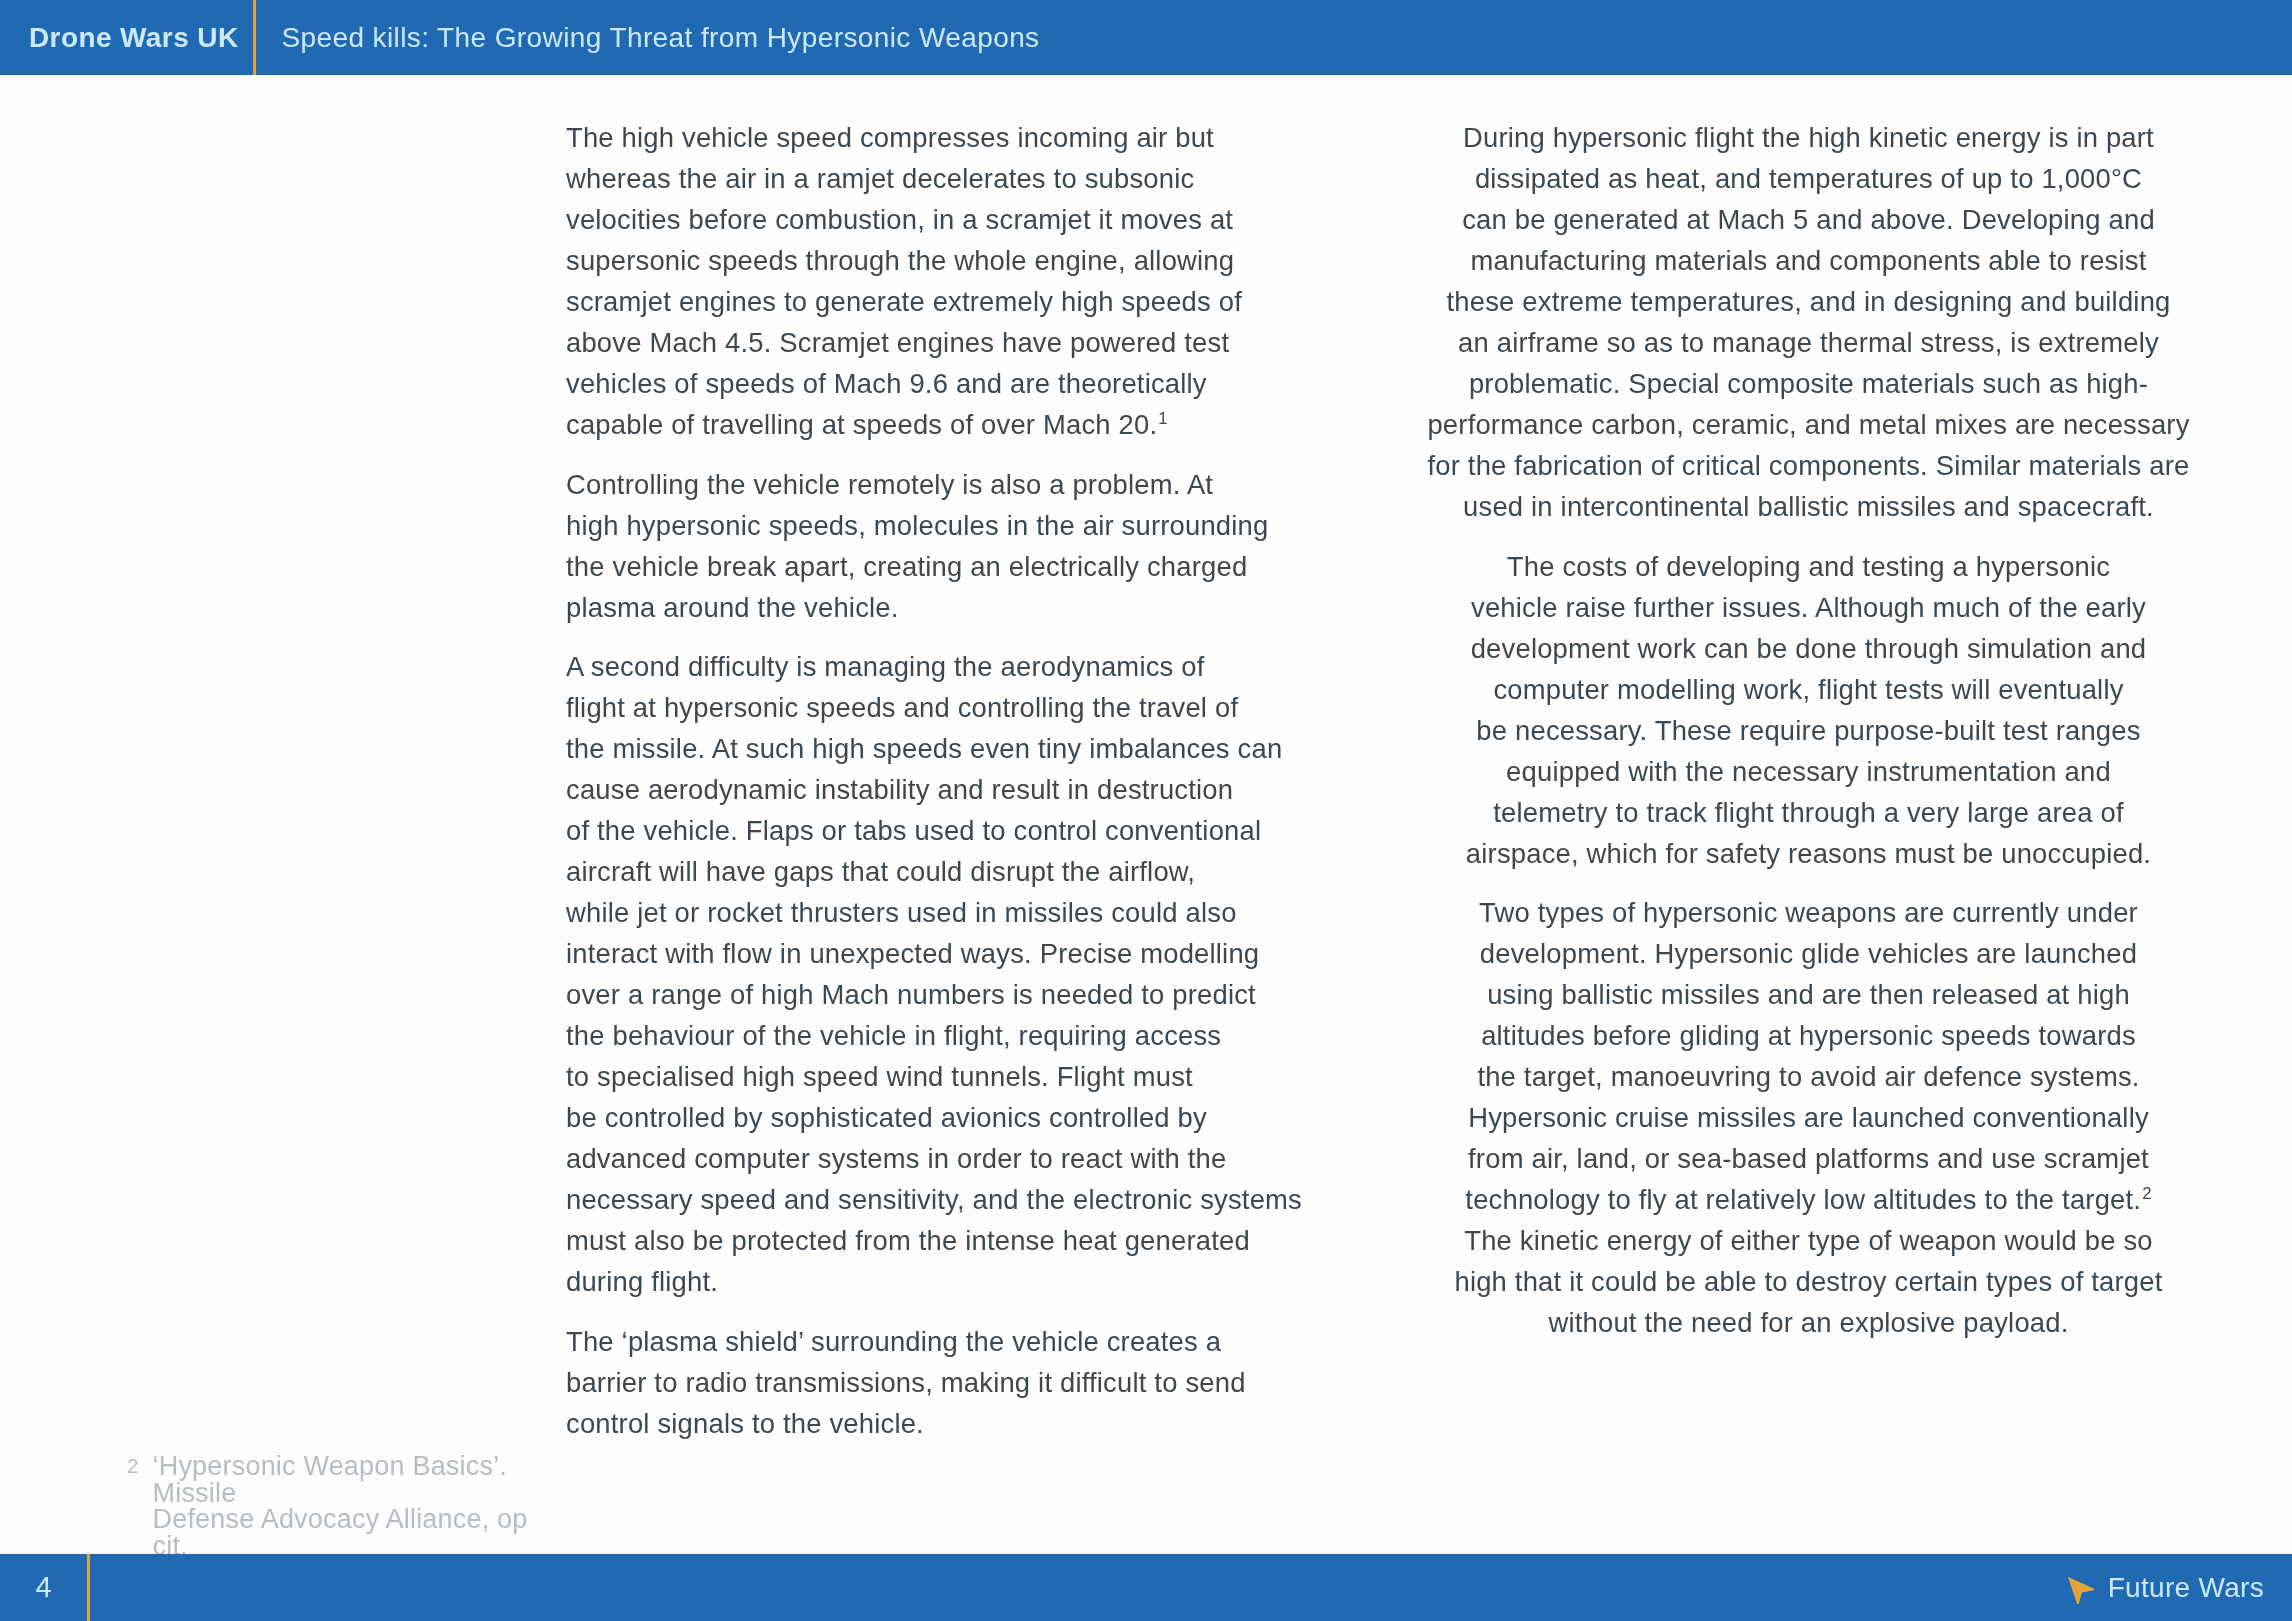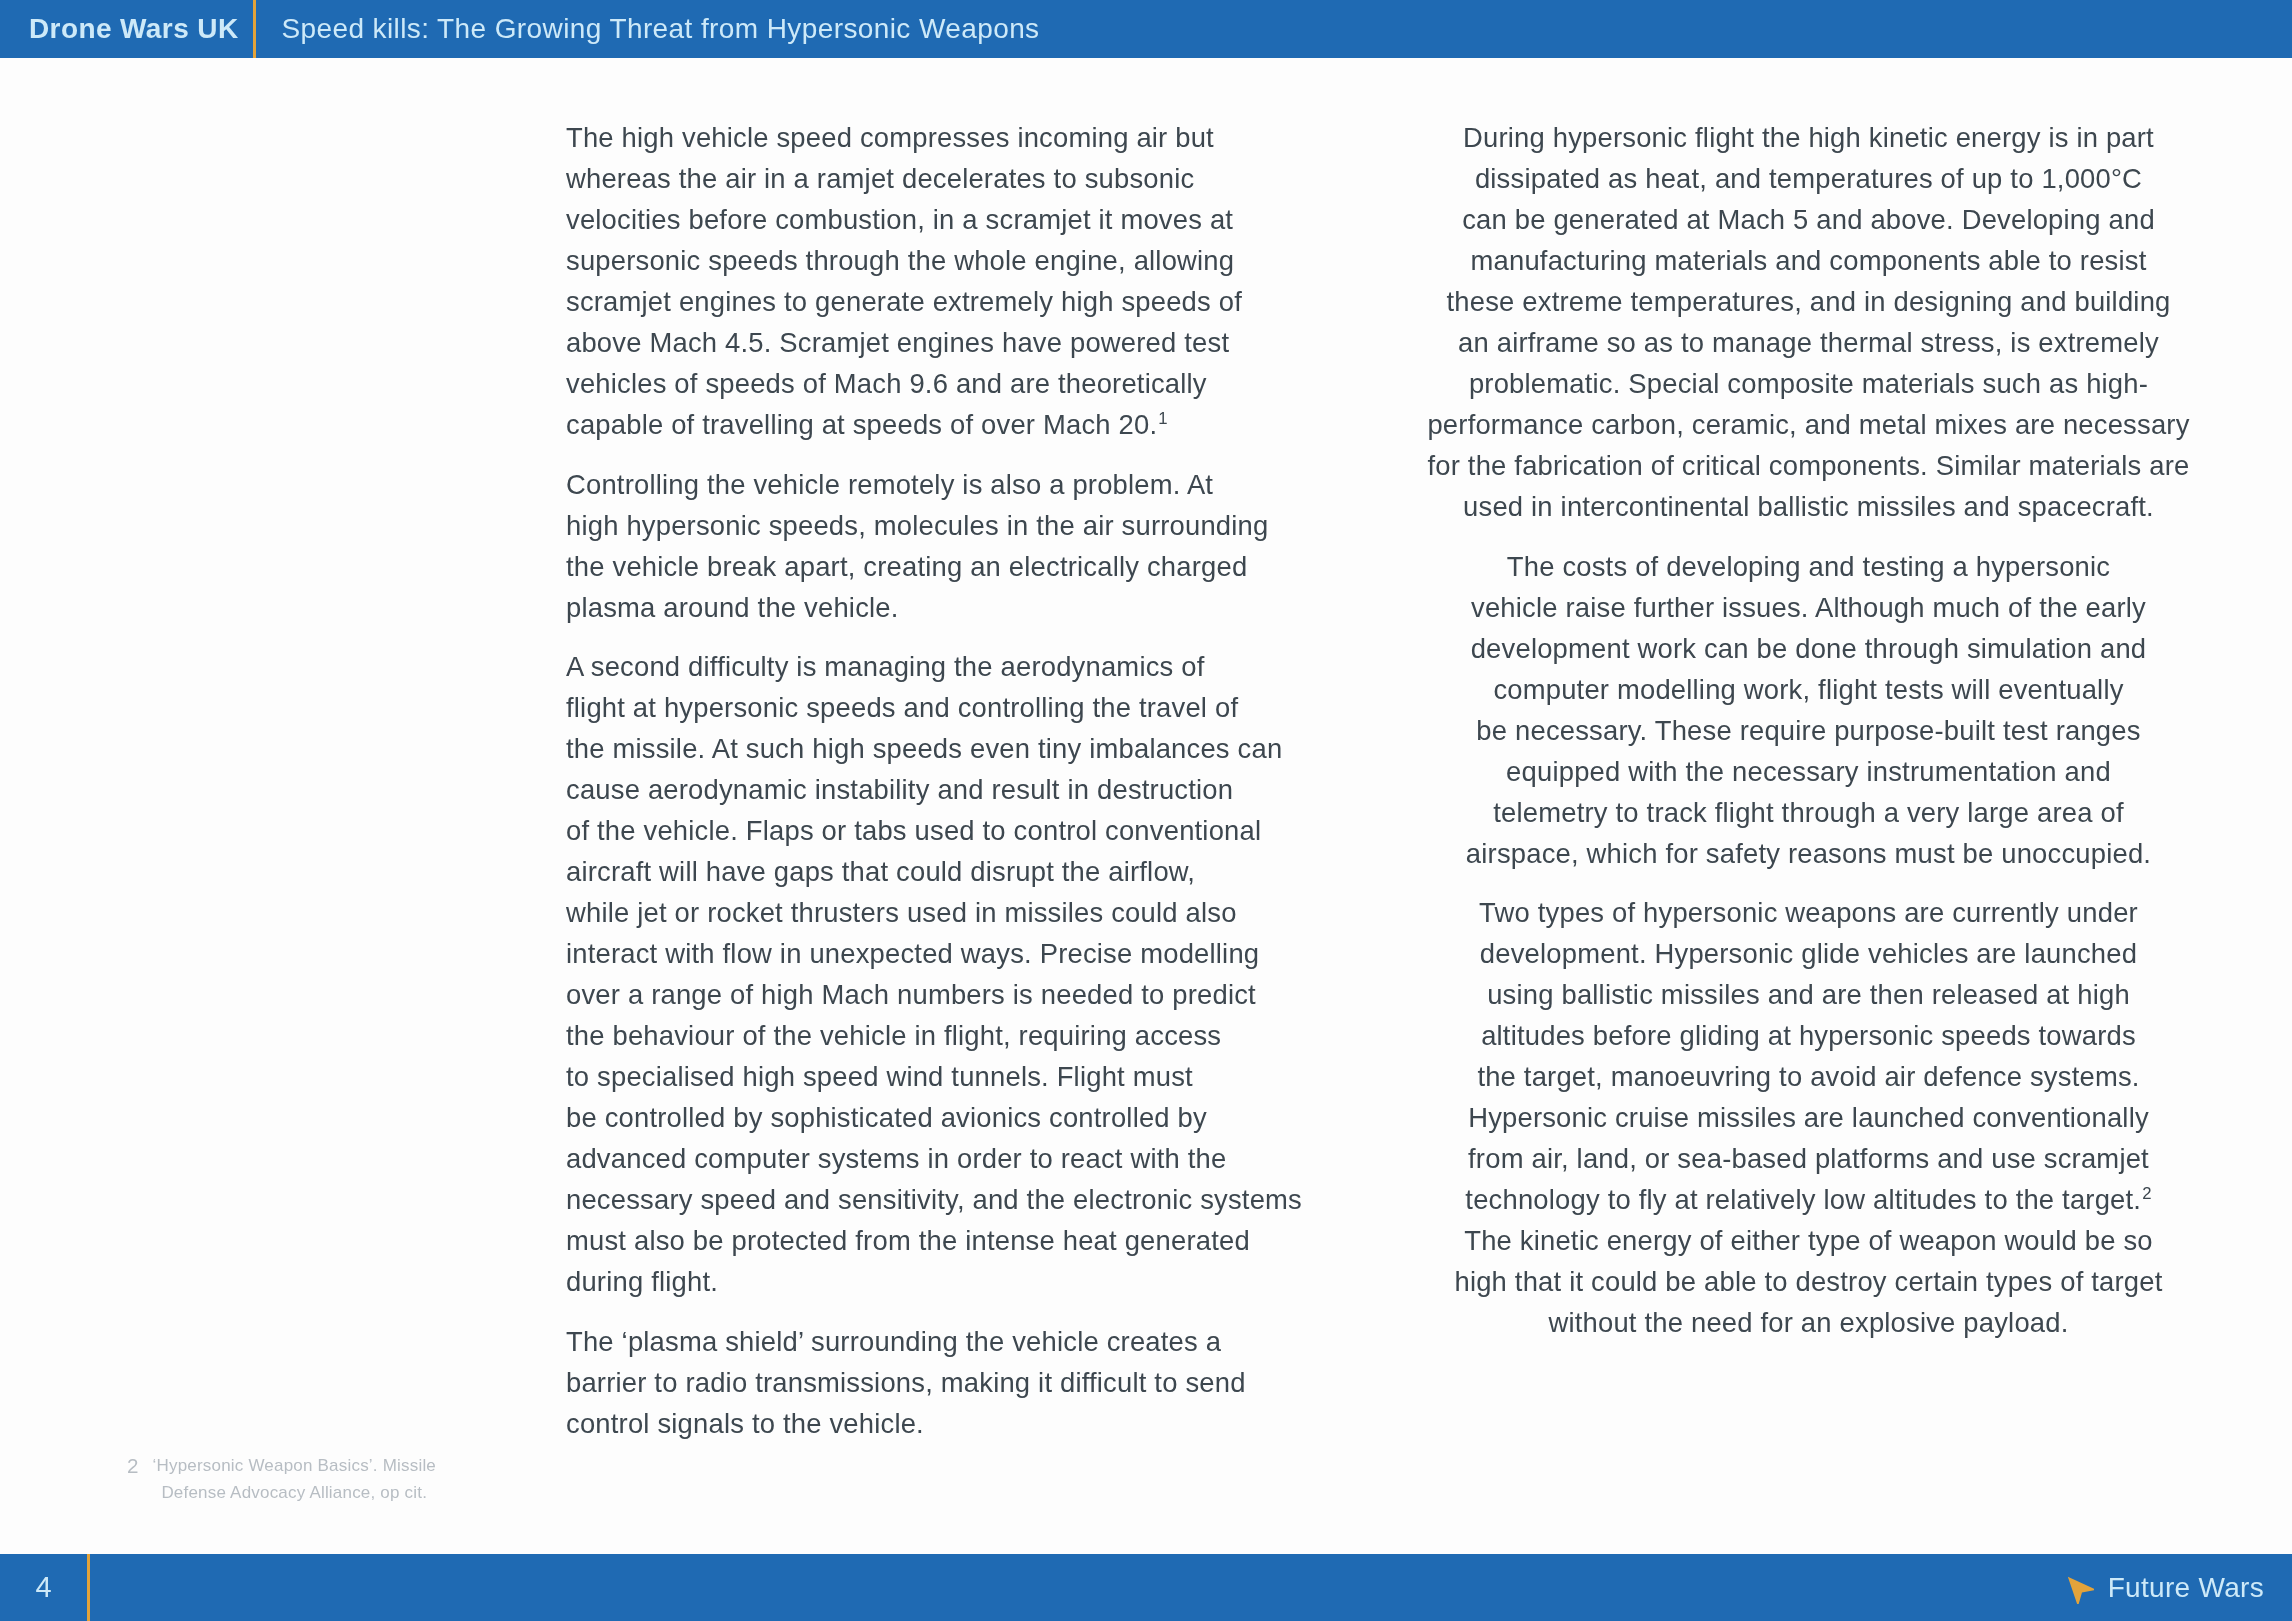--- a/index.html
+++ b/index.html
@@ -21,21 +21,21 @@
     width: 2293px;
     height: 1621px;
     background: var(--page-bg);
     overflow: hidden;
   }
 
   
   .topbar {
     position: absolute;
     top: 0; left: 0; right: 0;
-    height: 58px;
+    height: 75px;
     background: var(--bar-blue);
     display: flex;
     align-items: center;
   }
   .brand-cell {
     width: 253px;
     height: 100%;
     display: flex;
     align-items: center;
     padding-left: 29px;
@@ -95,26 +95,25 @@
     align-items: flex-start;
     width: 412px;
   }
   .fn-num {
     flex: 0 0 25.5px;
     font-size: 20.6px;
     line-height: 26.5px;
     color: var(--footnote-text);
   }
   .fn-text {
-    font-size: 17px;
+    font-size: 27px;
     line-height: 26.5px;
     letter-spacing: 0.2px;
     color: var(--footnote-text);
     white-space: pre-line;
-    text-align: center;
   }
 
   
   .bottombar {
     position: absolute;
     left: 0; right: 0; bottom: 0;
     height: 67px;
     background: var(--bar-blue);
     display: flex;
     align-items: center;

